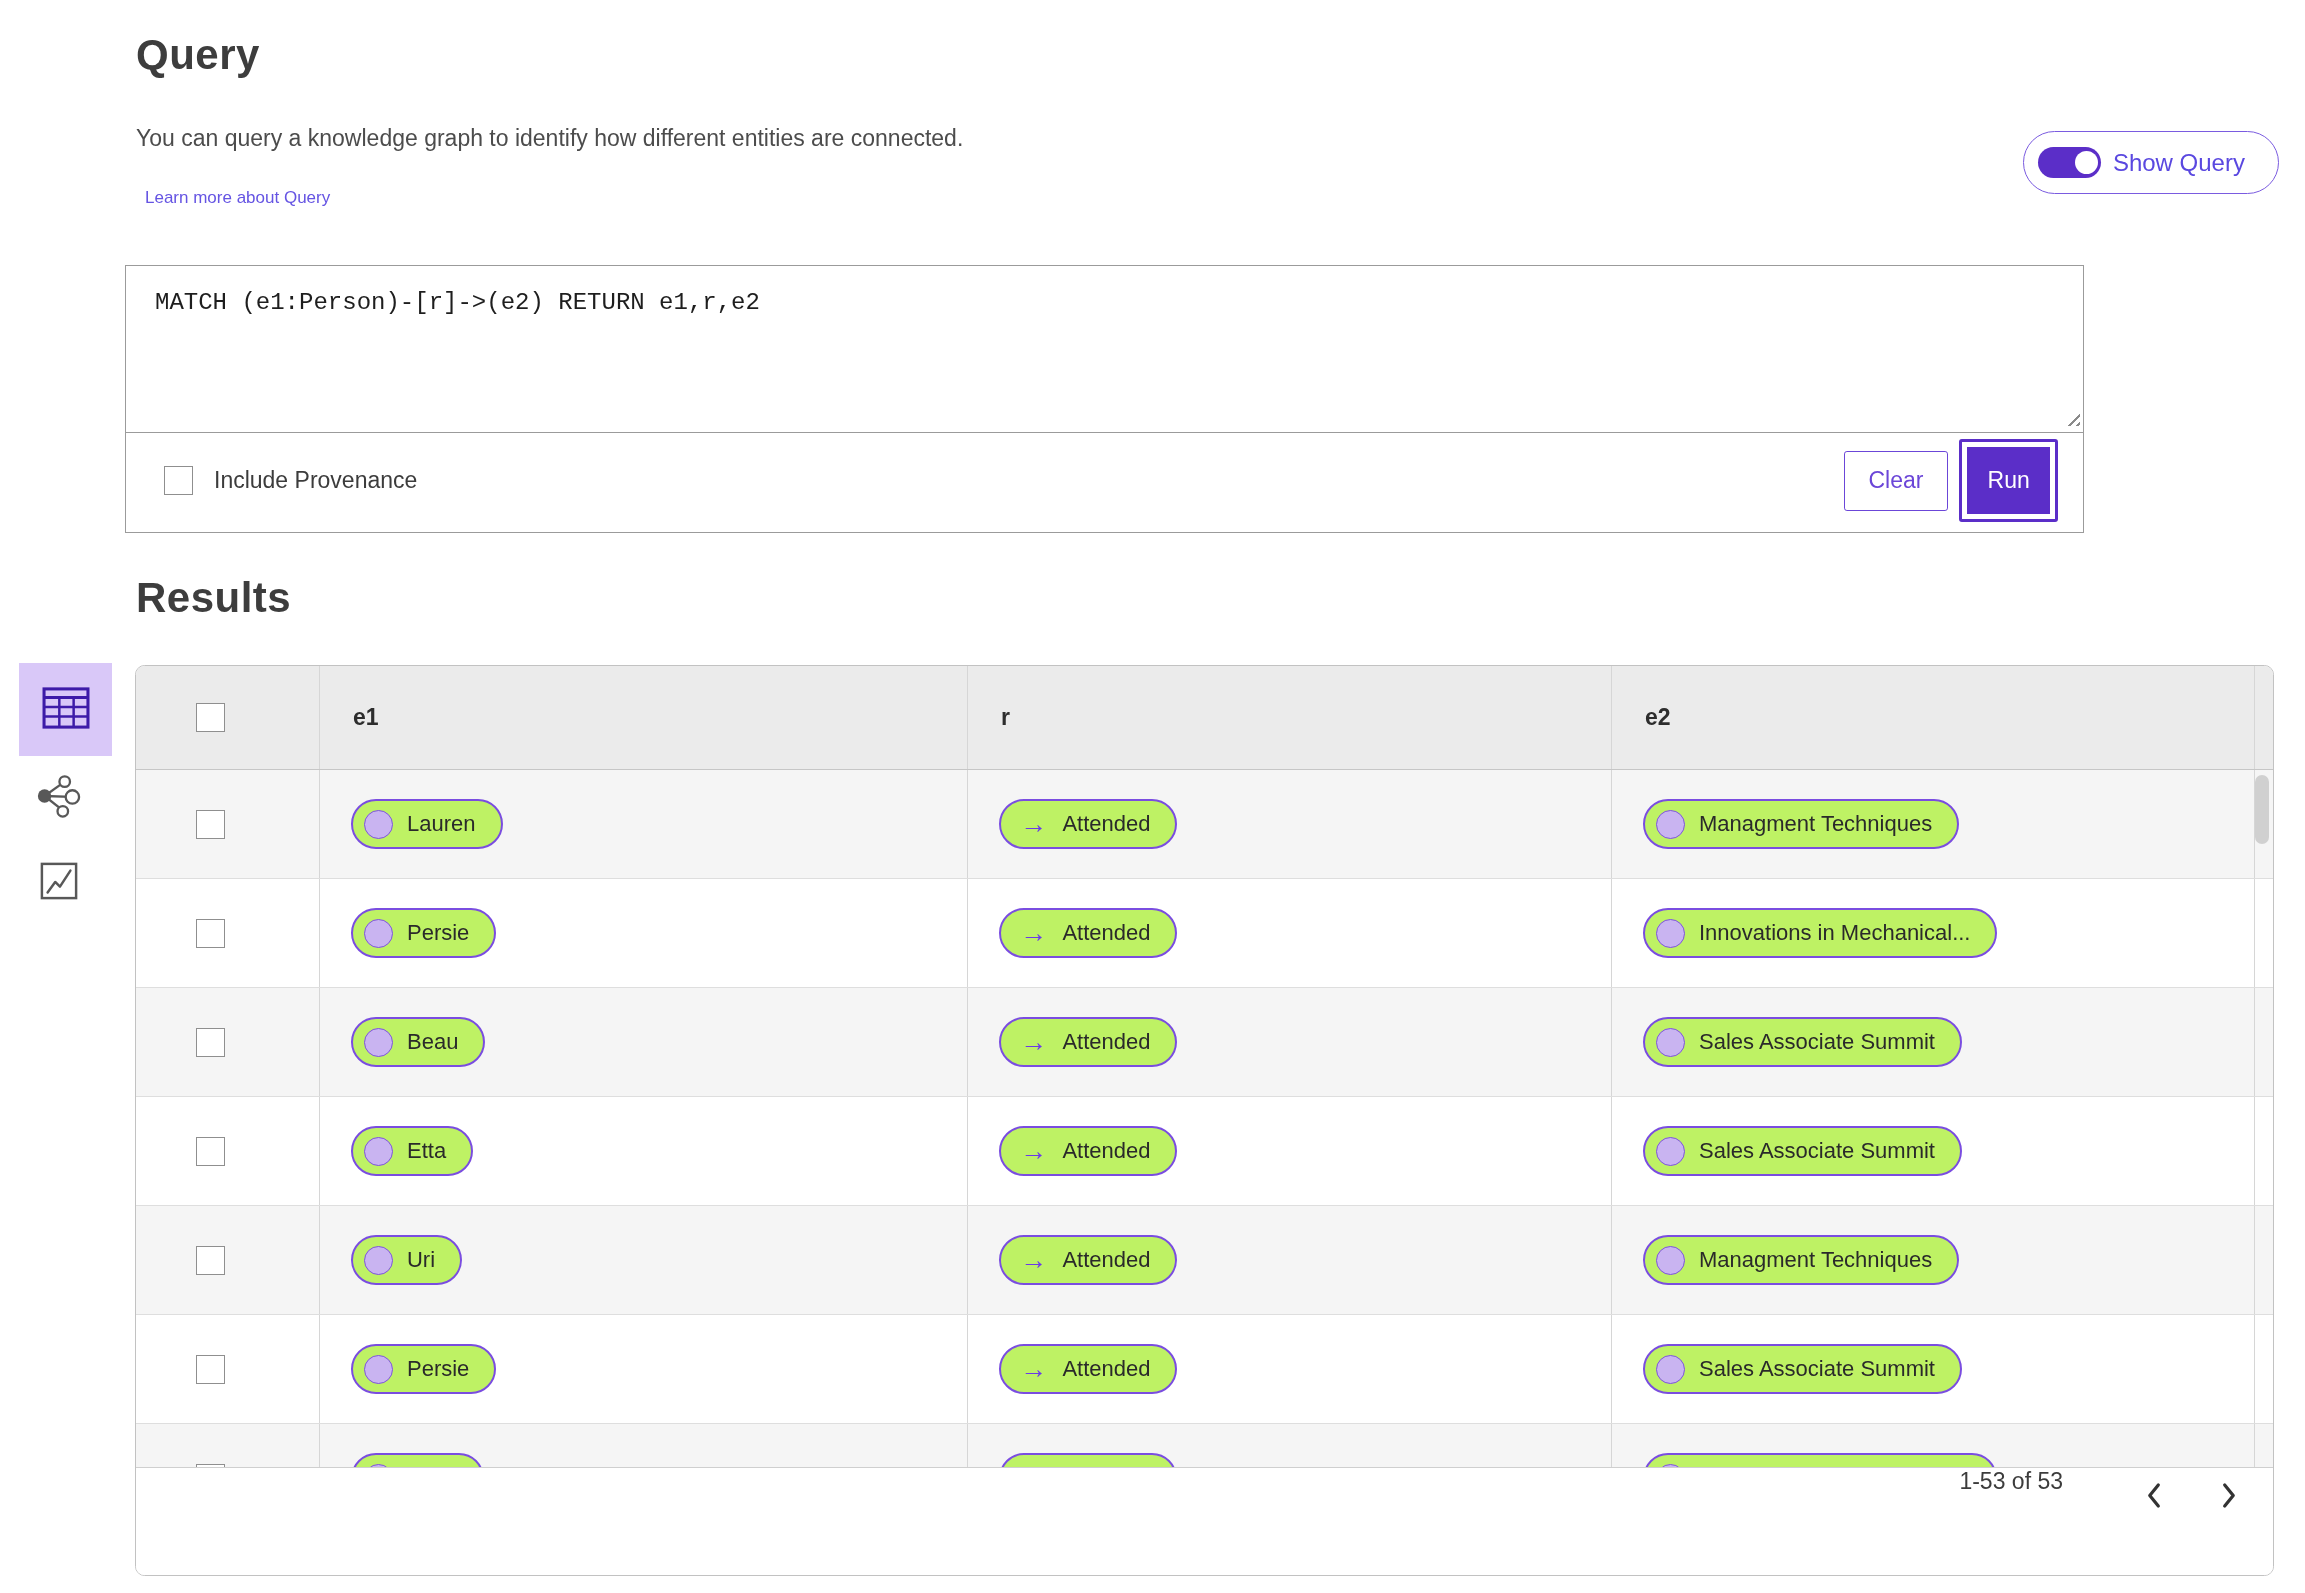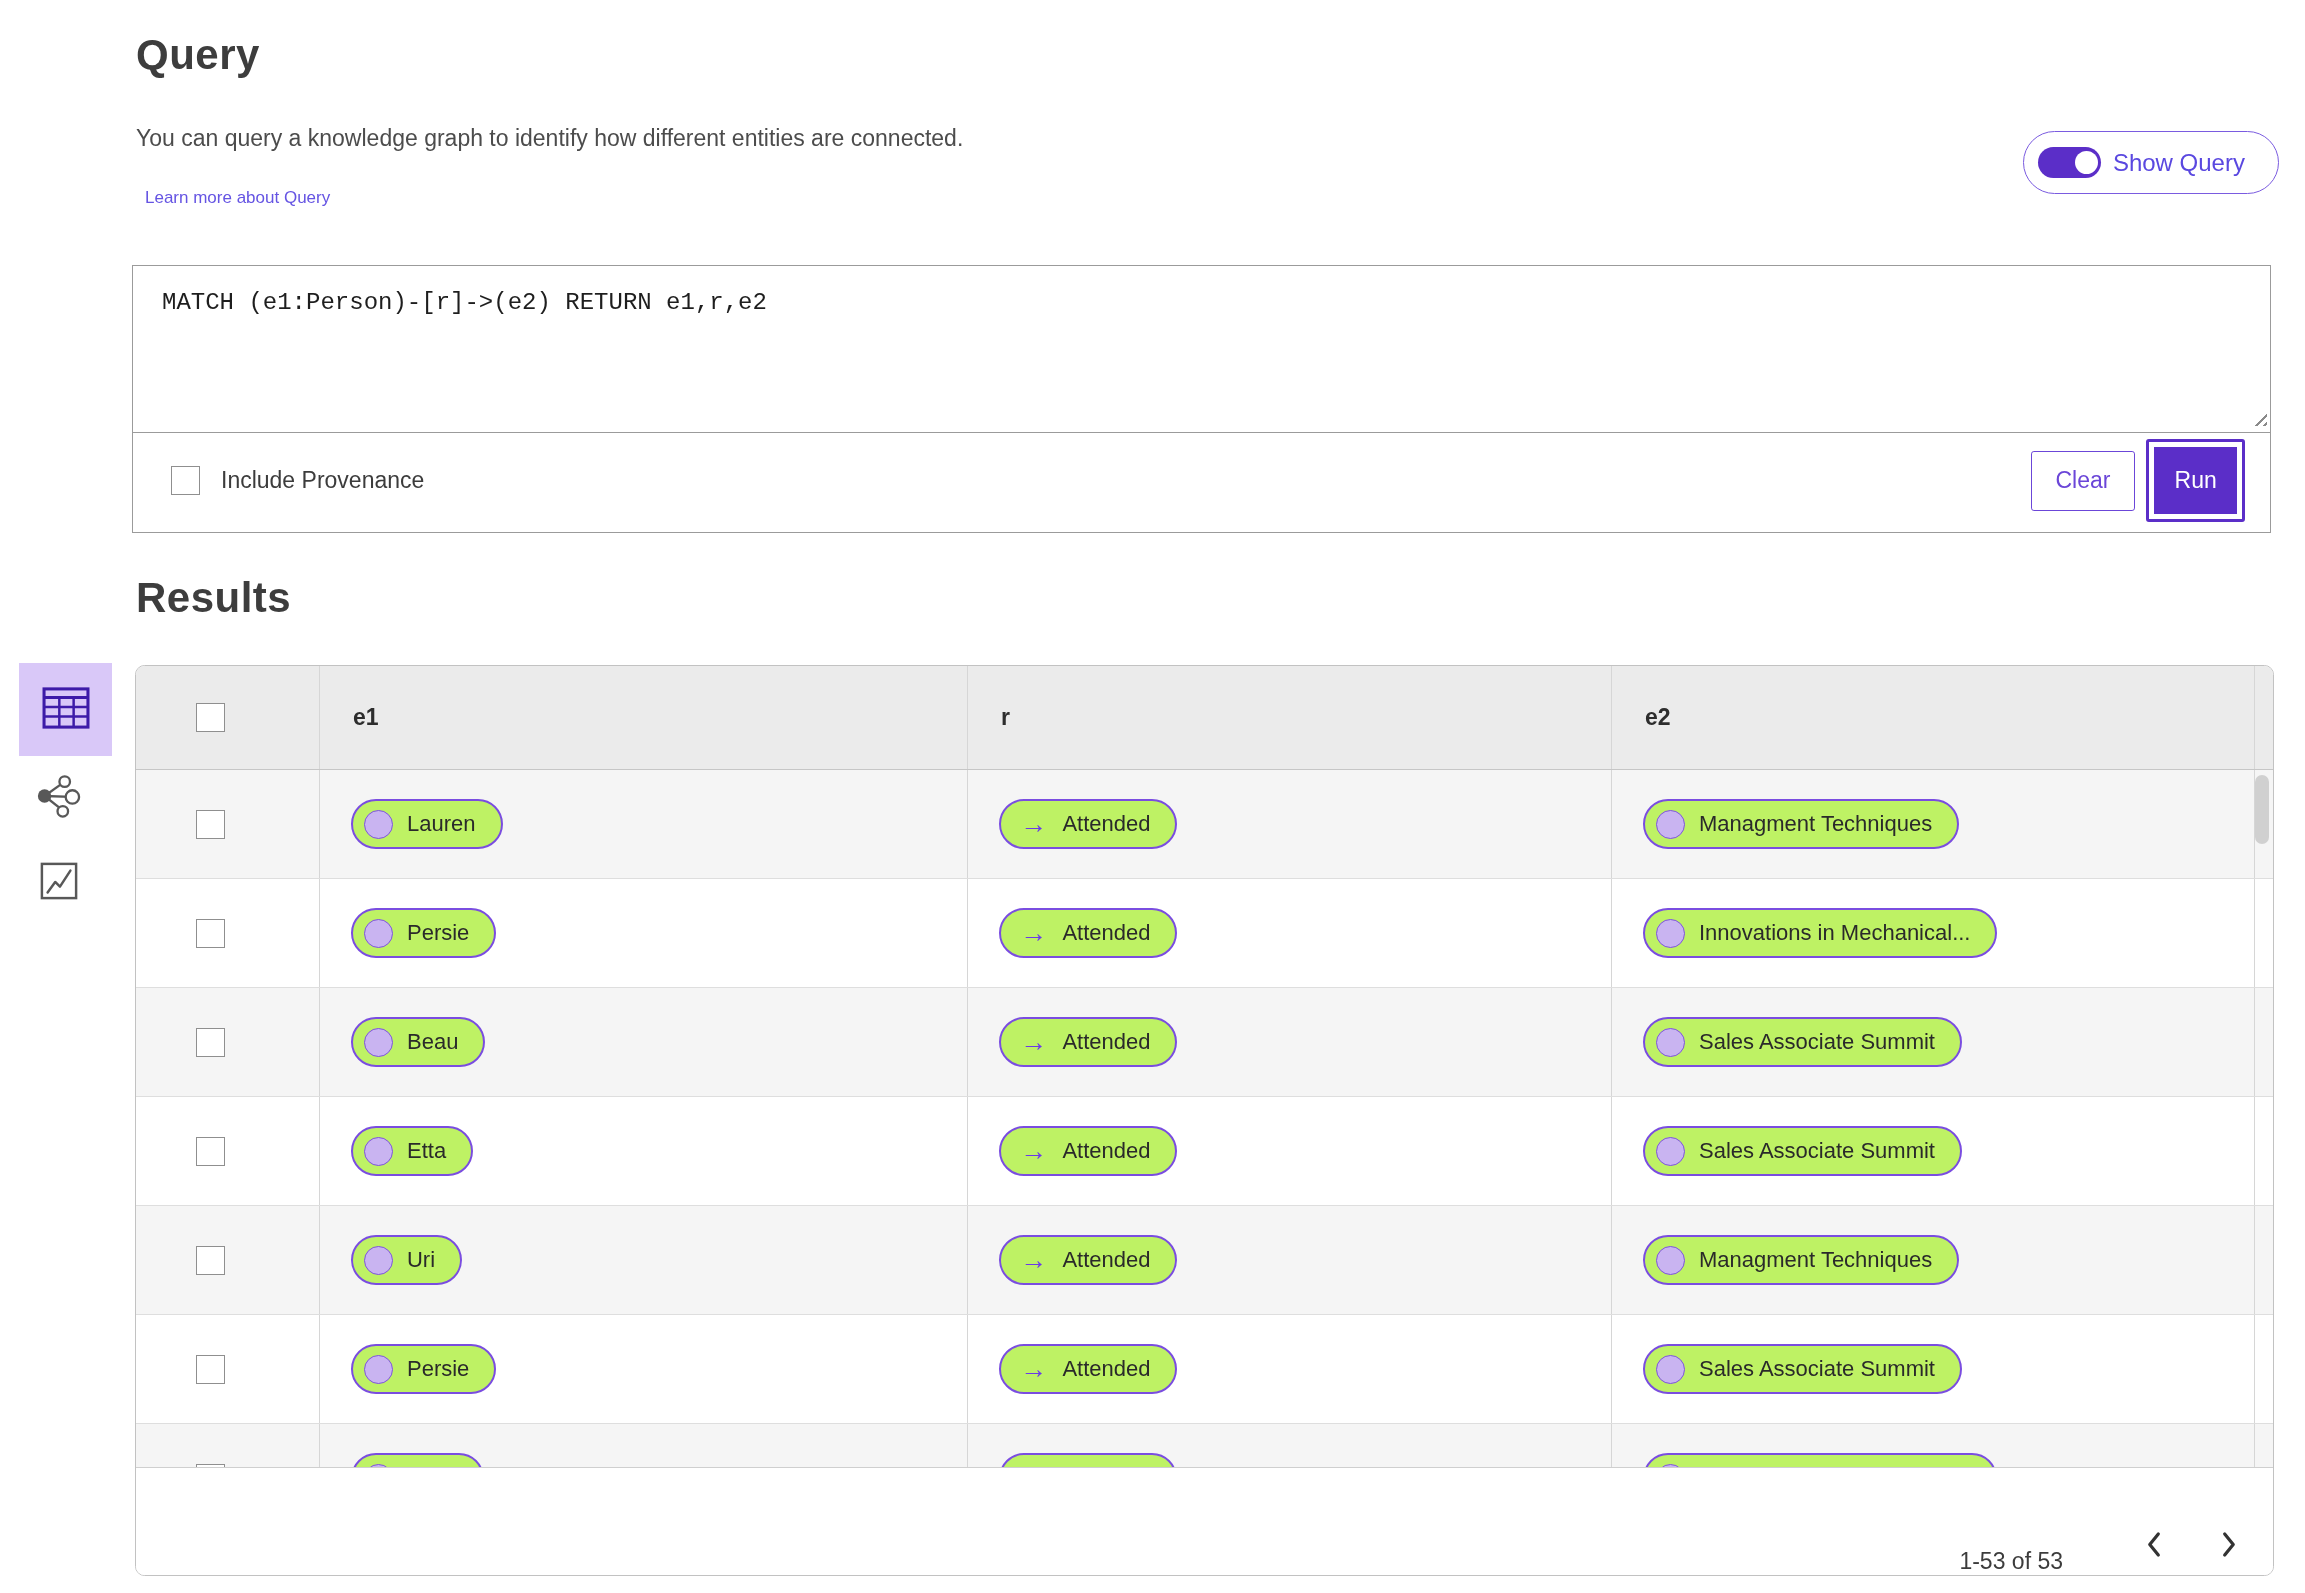--- a/index.html
+++ b/index.html
@@ -35,21 +35,21 @@
   .switch-track {
     width: 63px; height: 31px; border-radius: 15.4px; background: #5b2ec8;
     position: relative; flex: 0 0 auto;
   }
   .switch-knob {
     position: absolute; right: 3.8px; top: 3.8px; width: 23px; height: 23px;
     border-radius: 50%; background: #fff;
   }
   .toggle-label { font-size: 24px; color: #5a48e0; margin-left: 11.5px; }
 
-  .query-box { position: absolute; left: 132px; top: 265px; width: 2139px; }
+  .query-box { position: absolute; left: 125px; top: 265px; width: 1959px; }
   .query-input-wrap { position: relative; }
   .query-textarea {
     display: block; width: 100%; height: 168px;
     border: 1px solid #9b9b9b; background: #fff; resize: none; outline: none;
     padding: 21px 29px; overflow: hidden;
     font-family: "Liberation Mono", "DejaVu Sans Mono", monospace;
     font-size: 24px; color: #1e1e1e; line-height: 1.35;
   }
   .resize-handle {
     position: absolute; right: 3.8px; bottom: 6.7px; width: 17.3px; height: 17.3px;
@@ -125,21 +125,21 @@
   .pill-label { font-size: 22px; color: #2a2a2a; }
 
   .scroll-thumb {
     position: absolute; right: 3.8px; top: 109px; width: 14.4px; height: 69px;
     background: #d0d0d0; border-radius: 7.7px; z-index: 1; cursor: grab;
   }
 
   .t-footer {
     position: absolute; left: 0; right: 0; bottom: 0; height: 108px;
     background: #fff; border-top: 1px solid #cfcfcf; z-index: 2;
-    display: flex; align-items: flex-end; justify-content: flex-end; padding-right: 15.4px;
+    display: flex; align-items: flex-start; justify-content: flex-end; padding-right: 15.4px;
   }
   .page-range { font-size: 23px; color: #3c3c3c; margin-right: 46px; }
   .chev-btn {
     width: 58px; height: 58px; background: none; border: none; cursor: pointer;
     display: flex; align-items: center; justify-content: center; margin-left: 16.3px;
   }
 </style>
 </head>
 <body>
 

